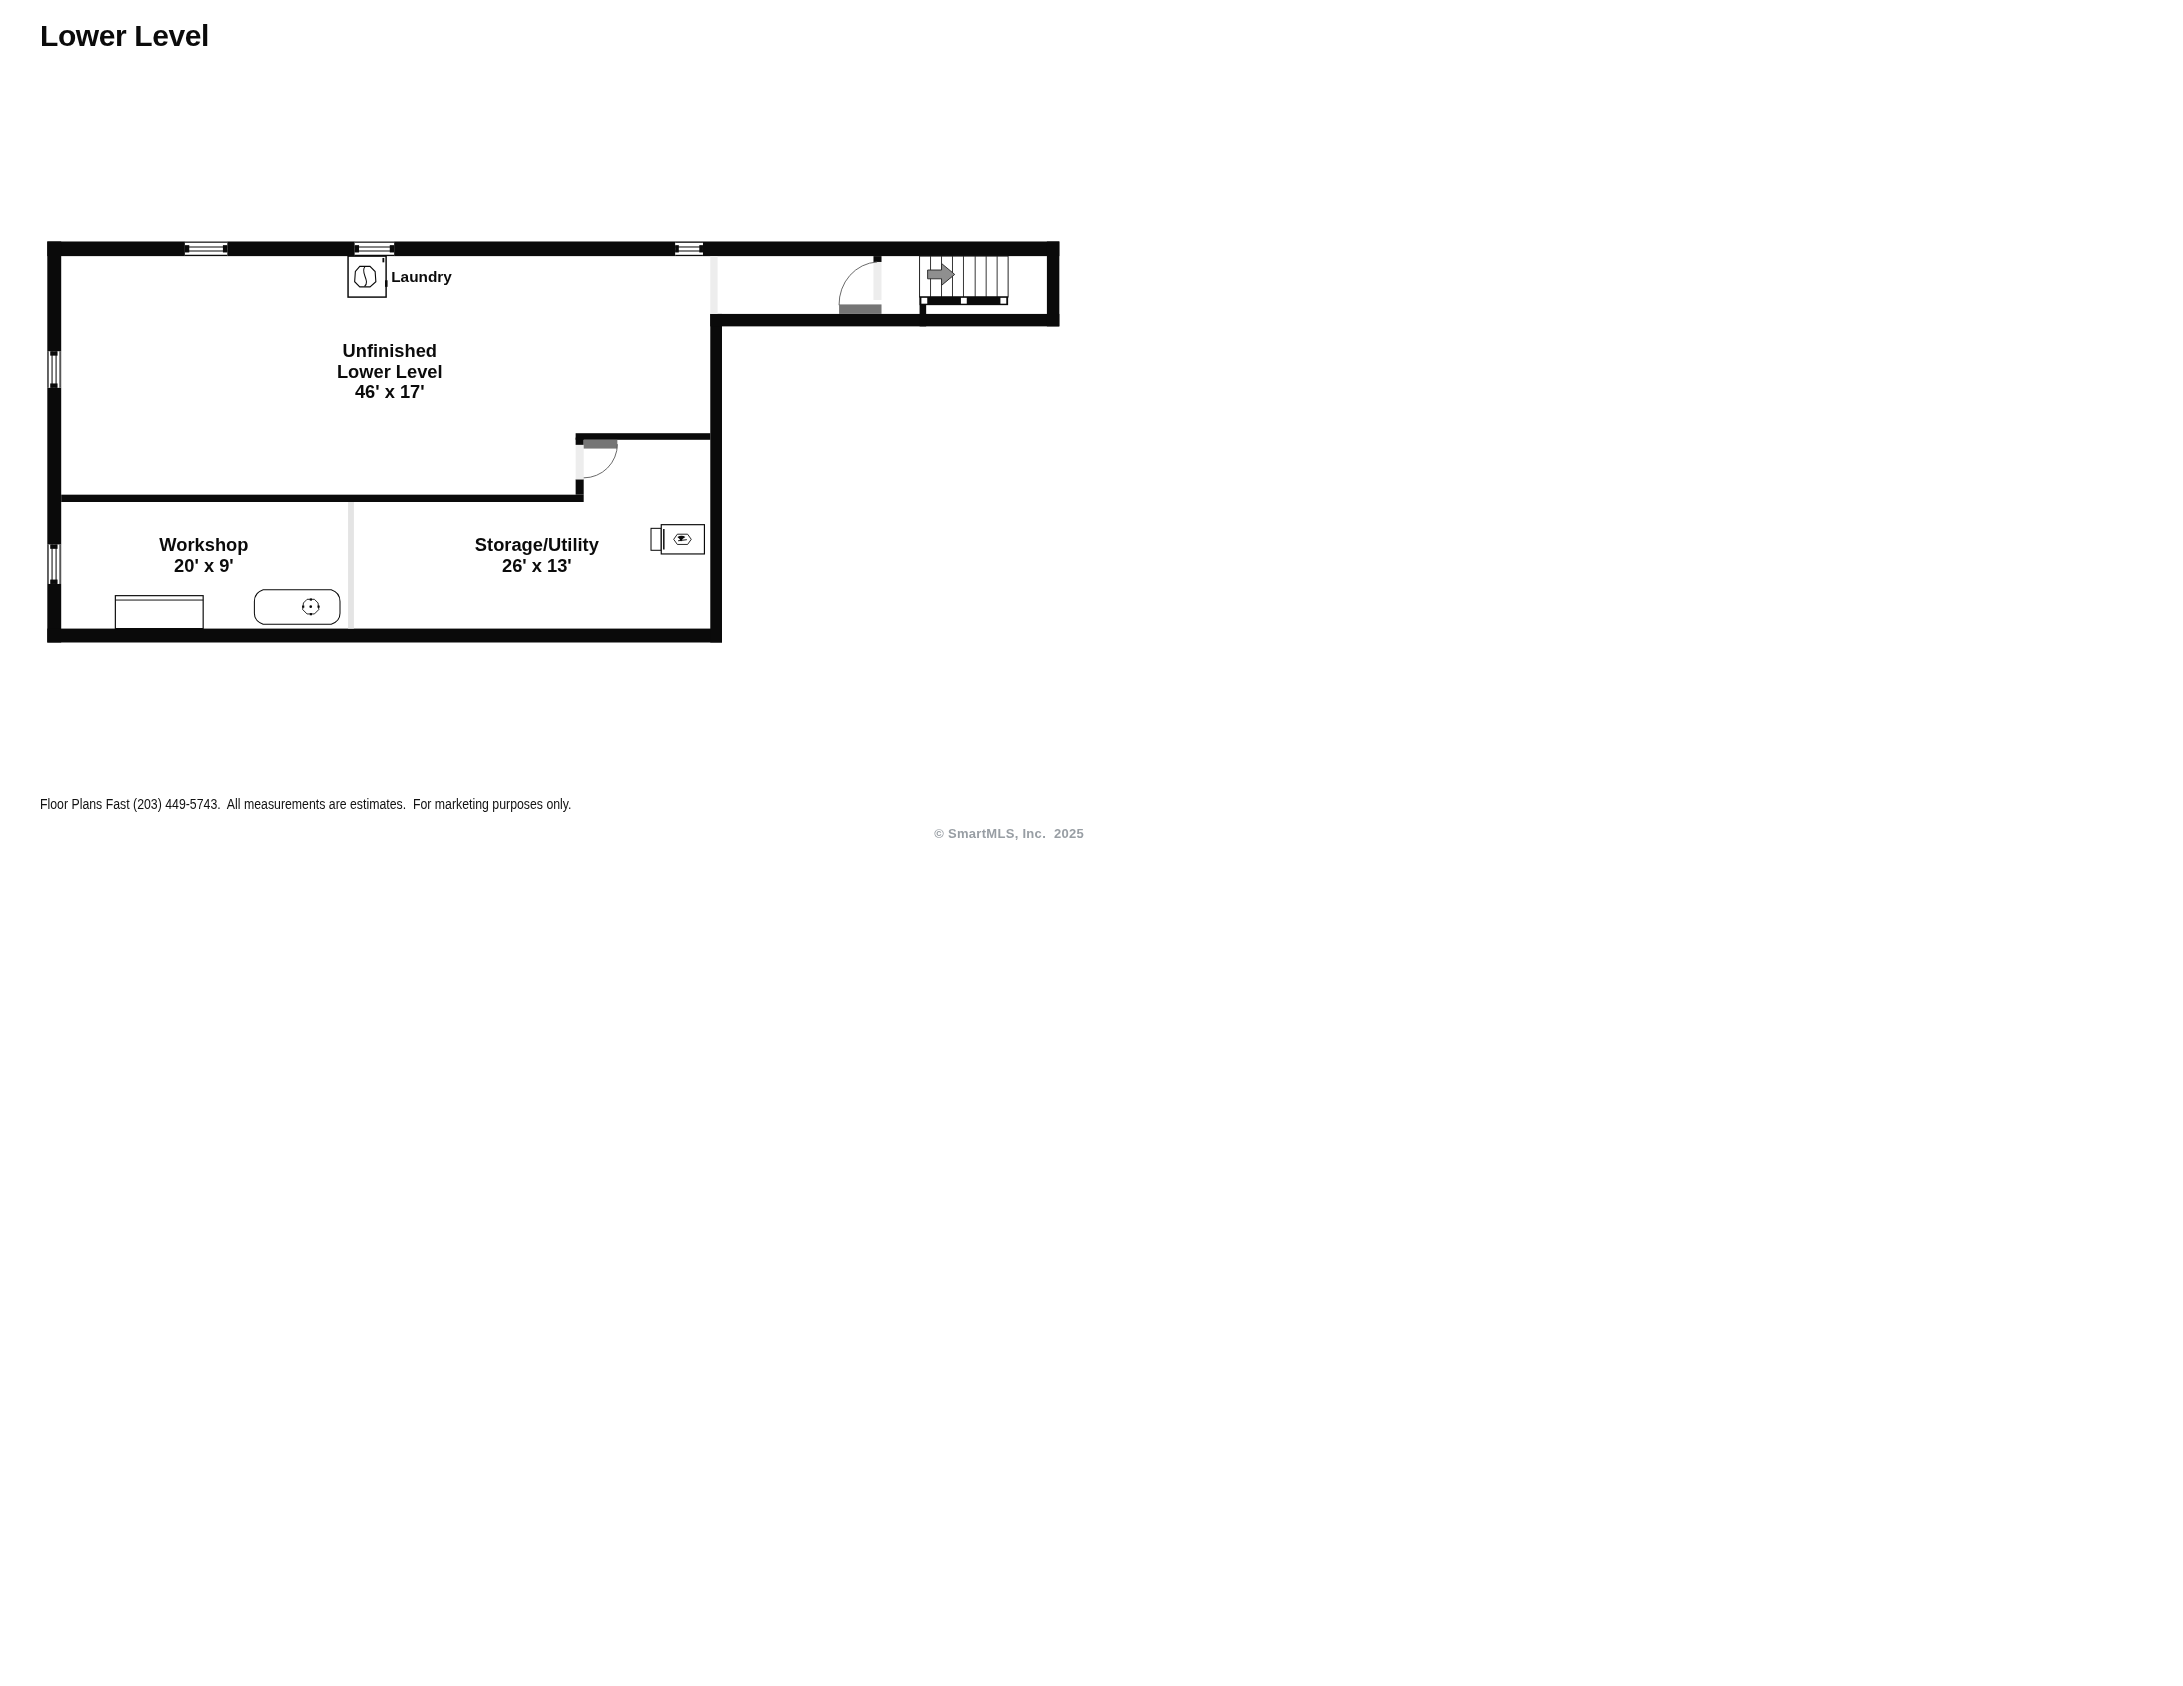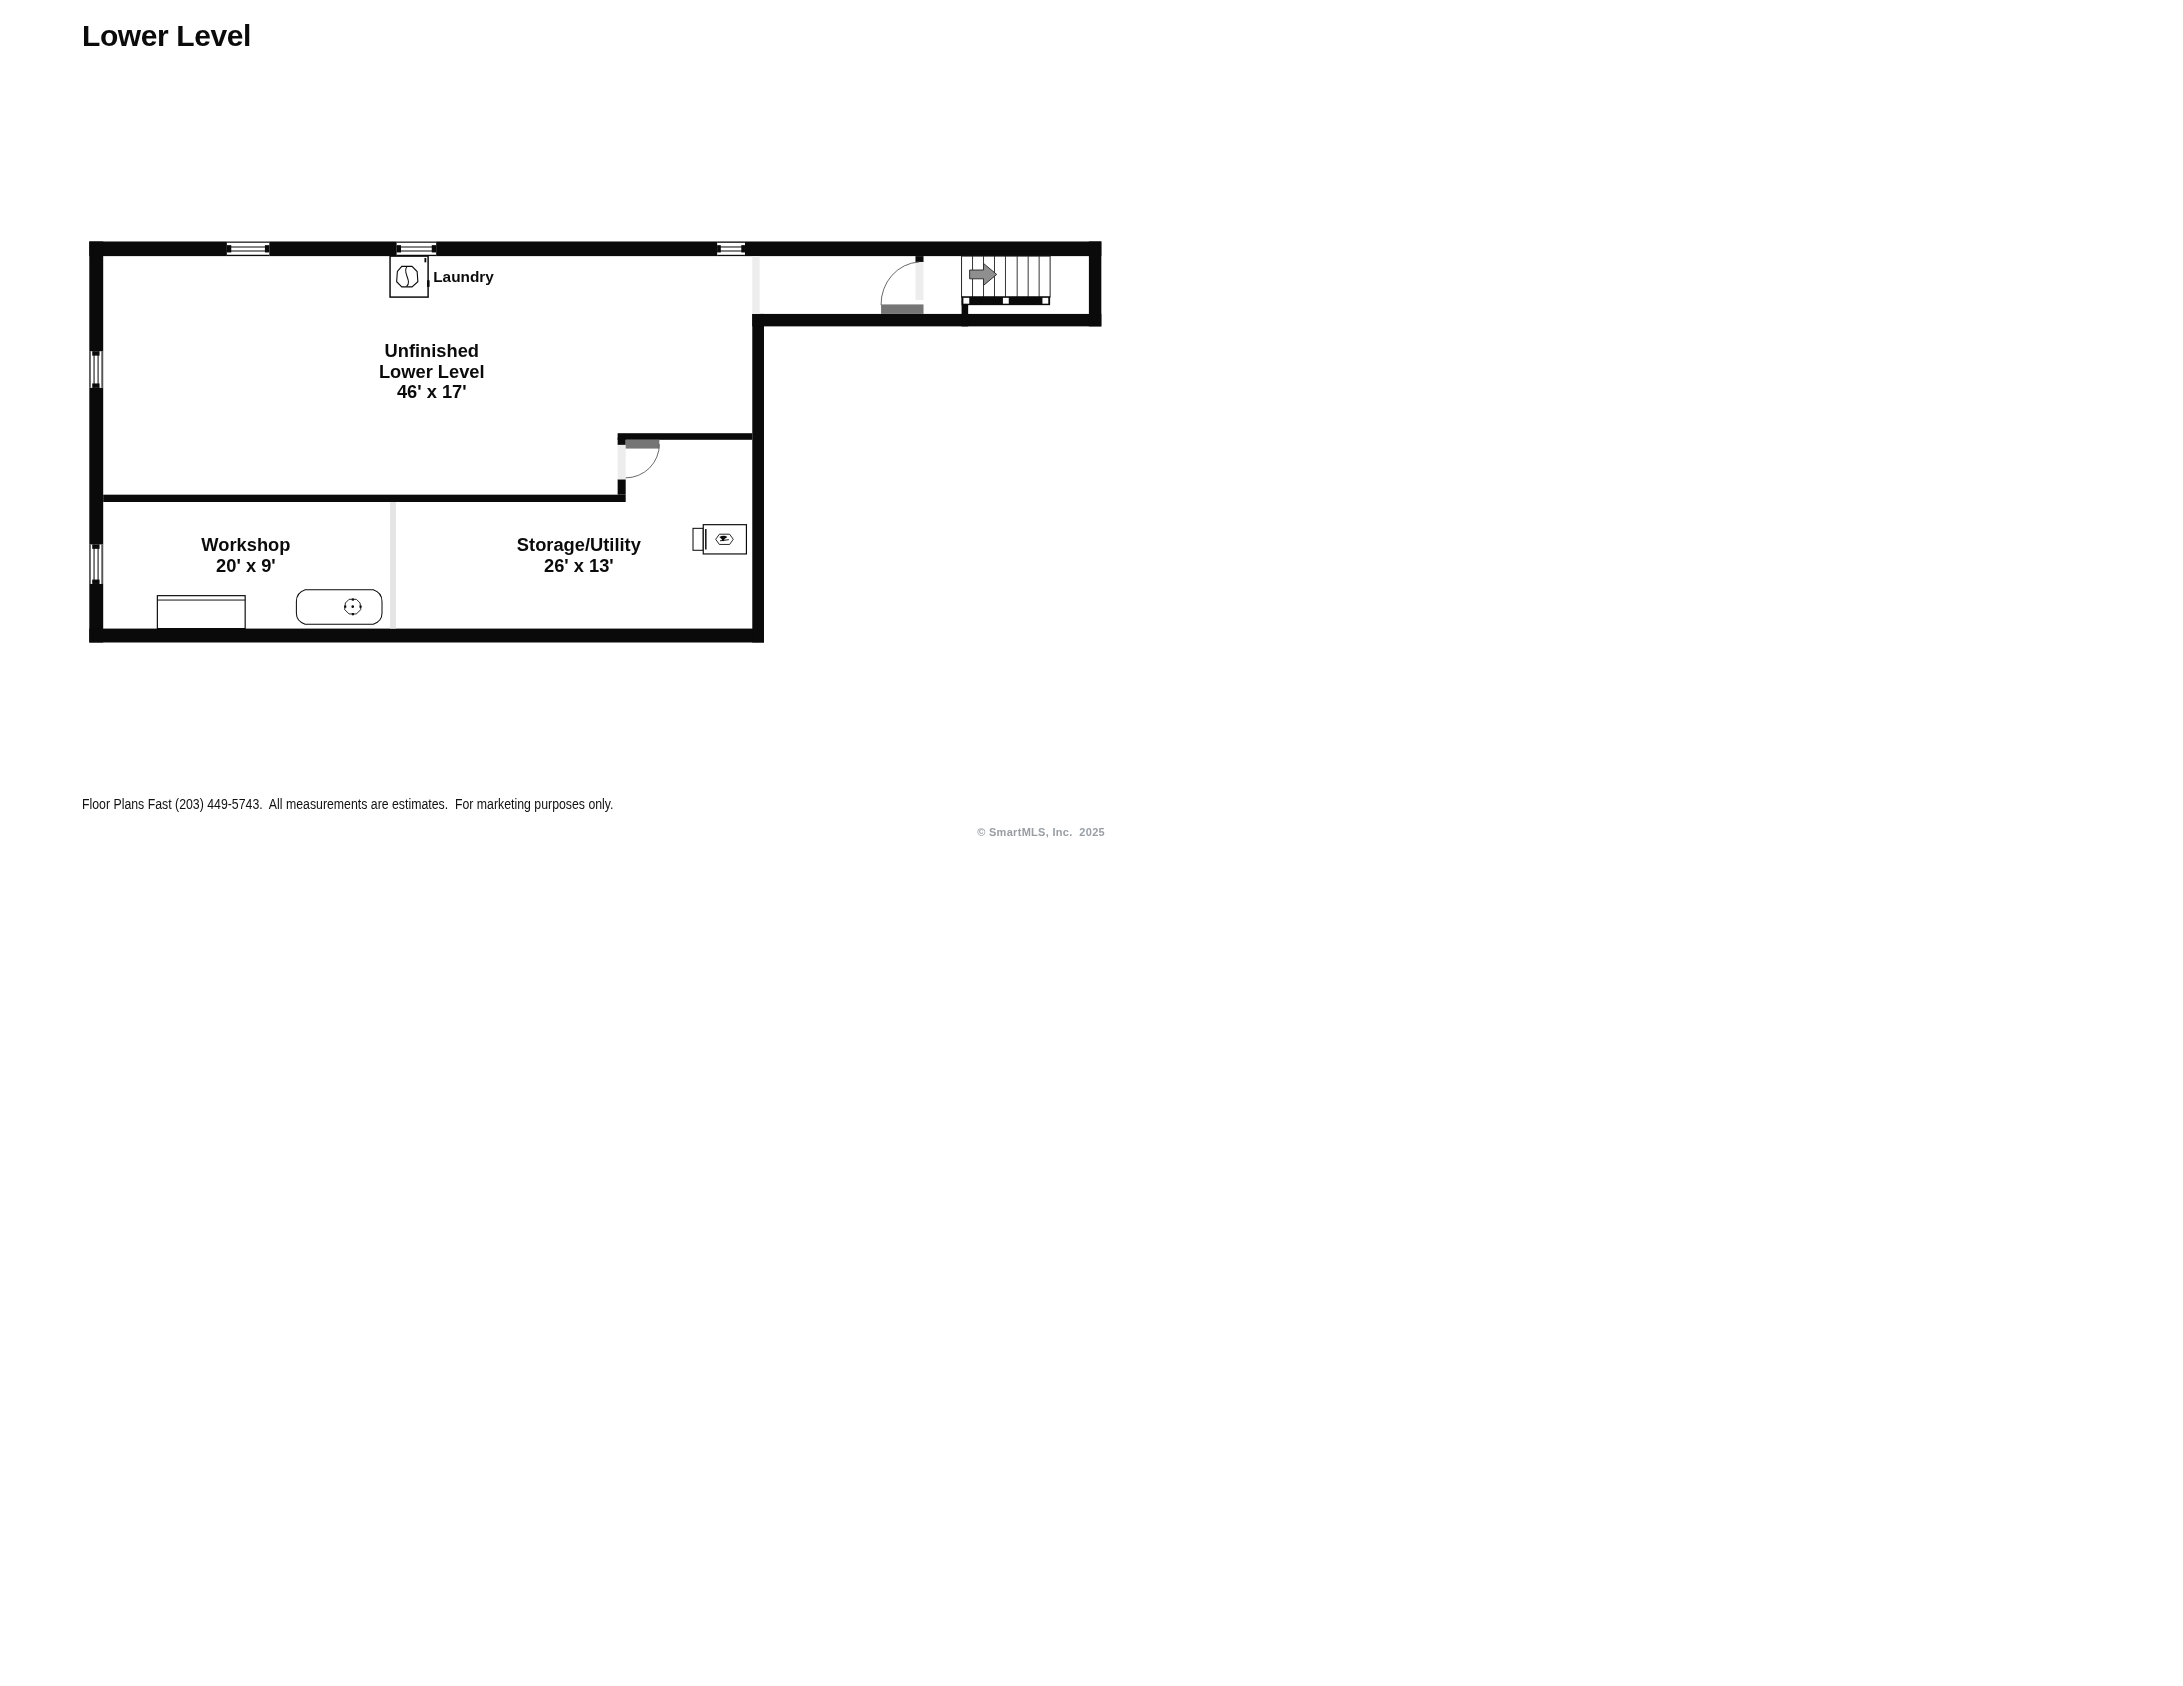--- a/index.html
+++ b/index.html
@@ -1,26 +1,26 @@
 <!DOCTYPE html>
 <html style="font-size:11.7px"><head>
 <meta charset="utf-8">
 <style>
   html,body{margin:0;padding:0;background:#ffffff;}
   .canvas{position:relative;width:1092px;height:843px;background:#ffffff;overflow:hidden;
-          font-family:"Liberation Sans",sans-serif;margin-left:42px;}
+          font-family:"Liberation Sans",sans-serif;}
   .page-title{position:absolute;left:40px;top:19px;font-size:30px;font-weight:bold;
               letter-spacing:-0.4px;color:#0b0b0b;}
   .plan-svg{position:absolute;left:0;top:0;}
   .plan-label{font-family:"Liberation Sans",sans-serif;font-weight:bold;fill:#0b0b0b;}
   .room-big{font-size:25px;}
   .room-laundry{font-size:21px;}
   .footer-note{position:absolute;left:40px;top:795px;font-size:15.4px;color:#111;
                white-space:pre;transform:scaleX(0.8);transform-origin:left top;}
-  .watermark{position:absolute;right:29px;top:826px;font-size:11px;font-weight:bold;
+  .watermark{position:absolute;right:8px;top:826px;font-size:13px;font-weight:bold;
              color:#989ea4;letter-spacing:0.3px;white-space:pre;}
 </style>
 </head>
 <body>
 
 <div class="canvas">
 
   <div class="page-title">Lower Level</div>
 
   <svg class="plan-svg" width="1092" height="843" viewBox="0 0 1491 1152">

